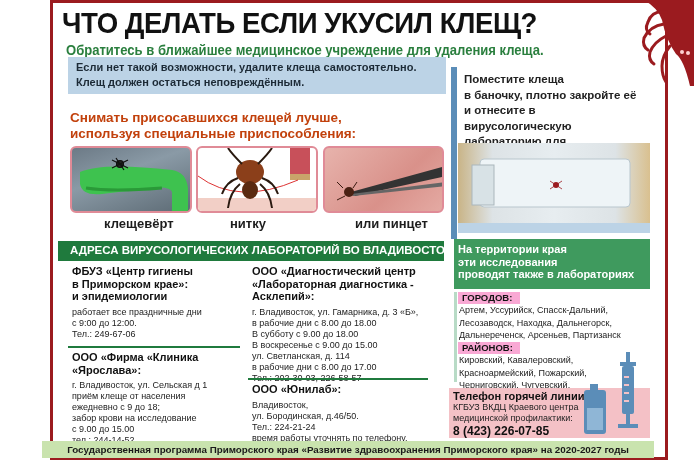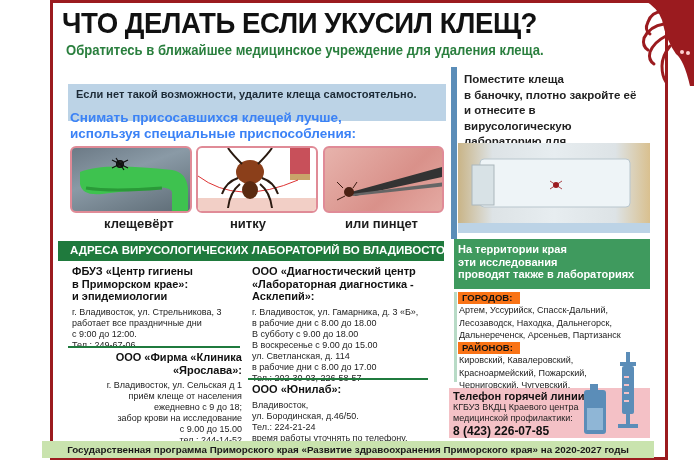--- a/index.html
+++ b/index.html
@@ -15,29 +15,29 @@
     letter-spacing: -0.5px; color: #111; transform: scaleX(0.92); transform-origin: left;
     white-space: nowrap;
   }
   .subtitle {
     position: absolute; left: 66px; top: 42px; font-size: 14.5px; font-weight: bold;
     color: #2a7f3e; white-space: nowrap; transform: scaleX(0.9); transform-origin: left;
   }
   .tick-graphic { position: absolute; left: 604px; top: 0; width: 96px; height: 86px; }
 
   .warn-box {
-    position: absolute; left: 68px; top: 84px; width: 378px; height: 37px;
+    position: absolute; left: 68px; top: 57px; width: 378px; height: 37px;
     background: #bcd3e6; padding: 3px 8px; font-size: 11px; font-weight: bold; line-height: 15px;
     color: #1c2a36;
   }
   .blue-bar { position: absolute; left: 451px; top: 67px; width: 6px; height: 172px; background: #5b8db8; }
 
   .remove-text {
     position: absolute; left: 70px; top: 110px; font-size: 13.5px; font-weight: bold;
-    line-height: 16px; color: #3b82f6;
+    line-height: 16px; color: #c2410c;
   }
   .photo {
     position: absolute; top: 146px; height: 67px; border: 2px solid #e08b97; border-radius: 6px; overflow: hidden;
   }
   .photo1 { left: 70px; width: 122px; background: linear-gradient(160deg,#6c7a86 0%,#8a9aa6 40%,#5d6b75 100%); }
   .photo2 { left: 196px; width: 122px; background: #ffffff; }
   .photo3 { left: 323px; width: 121px; background: linear-gradient(135deg,#e7b3ac 0%,#d9918a 60%,#e4aaa3 100%); }
   .photo-label { position: absolute; top: 216px; font-size: 13px; font-weight: bold; color: #1d1d1d; margin-left: 32px; }
 
   .jar-text {
@@ -57,21 +57,21 @@
   .lab { position: absolute; font-size: 9px; line-height: 11px; color: #222; }
   .lab .lab-name { font-size: 11px; font-weight: bold; line-height: 12.5px; margin-bottom: 4px; color: #111; }
   .lab-sep { position: absolute; height: 2px; background: #1f7a3d; }
 
   .region-header {
     position: absolute; left: 454px; top: 239px; width: 196px; height: 50px; background: #3f9a5e;
     color: #fff; font-size: 11px; font-weight: bold; line-height: 12.5px; padding: 4px 0 0 4px;
   }
   .region-bar { position: absolute; left: 454px; top: 292px; width: 3px; height: 90px; background: #b8dbc6; }
   .sub-head {
-    position: absolute; left: 458px; height: 12px; width: 62px; background: #f97316;
+    position: absolute; left: 458px; height: 12px; width: 62px; background: #f9a8d4;
     font-size: 9.5px; font-weight: bold; padding-left: 4px; line-height: 12px; color: #111;
   }
   .region-list { position: absolute; left: 459px; font-size: 9px; line-height: 12.5px; color: #222; }
 
   .hotline {
     position: absolute; left: 449px; top: 388px; width: 201px; height: 50px; background: #f4c1c6;
     padding: 3px 0 0 4px; font-size: 9px; line-height: 11px; color: #222;
   }
   .hotline .hl-title { font-weight: bold; font-size: 11px; color: #111; }
   .hotline .hl-phone { font-weight: bold; font-size: 12px; line-height: 14px; color: #111; }
@@ -97,20 +97,21 @@
     <path d="M60 24 Q46 26 40 38 Q38 46 44 50"></path>
     <path d="M62 36 Q50 42 46 52 Q44 60 50 64"></path>
     <path d="M66 46 Q58 56 58 66 Q58 76 62 82"></path>
   </g>
   <circle cx="78" cy="52" r="2" fill="#ffd2d2"></circle>
   <circle cx="84" cy="53" r="2" fill="#ffd2d2"></circle>
 </svg>
 
 <div class="warn-box">
   <div>Если нет такой возможности, удалите клеща самостоятельно.</div>
+  <div>Клещ должен остаться неповреждённым.</div>
 </div>
 <div class="blue-bar"></div>
 
 <div class="remove-text">
   <div>Снимать присосавшихся клещей  лучше,</div>
   <div>используя специальные приспособления:</div>
 </div>
 
 <div class="photo photo1">
   <svg width="122" height="67" viewBox="0 0 122 67">
@@ -146,21 +147,21 @@
     <path d="M26 46 L121 34 L121 38 L28 48 Z" fill="#666"></path>
     <circle cx="24" cy="44" r="5" fill="#4a2214"></circle>
     <g stroke="#3a1a10" stroke-width="1">
         <path d="M18 40 L12 34 M20 48 L12 52 M28 40 L32 34"></path>
       </g>
   </svg>
 </div>
 
 <div class="photo-label" style="left:72px;">клещевёрт</div>
 <div class="photo-label" style="left:198px;">нитку</div>
-<div class="photo-label" style="left:313px;text-align:right;">или пинцет</div>
+<div class="photo-label" style="left:323px;text-align:right;">или пинцет</div>
 
 <div class="jar-text">
   <div>Поместите клеща</div>
   <div>в баночку, плотно закройте её</div>
   <div>и отнесите в вирусологическую</div>
   <div>лабораторию для исследования.</div>
 </div>
 <div class="jar-photo">
   <svg width="192" height="80" viewBox="0 0 192 80">
     <rect x="22" y="16" width="150" height="48" rx="4" fill="#eef4f7" stroke="#b9c6cd"></rect>
@@ -174,28 +175,27 @@
 <div class="jar-strip"></div>
 
 <div class="lab-header">АДРЕСА ВИРУСОЛОГИЧЕСКИХ ЛАБОРАТОРИЙ ВО ВЛАДИВОСТОКЕ:</div>
 
 <div class="lab" style="left:72px; top:265px; width:170px;">
   <div class="lab-name">
     <div>ФБУЗ «Центр гигиены</div>
     <div>в Приморском крае»:</div>
     <div>и эпидемиологии</div>
   </div>
-  <div>г. Владивосток, ул. Стрельникова, 3</div>
   <div>работает все праздничные дни</div>
   <div>с 9:00 до 12:00.</div>
   <div>Тел.: 249-67-06</div>
 </div>
 <div class="lab-sep" style="left:68px; top:346px; width:172px;"></div>
 
-<div class="lab" style="left:72px; top:351px; width:170px;text-align:right;">
+<div class="lab" style="left:72px; top:351px; width:170px;">
   <div class="lab-name">
     <div>ООО «Фирма «Клиника</div>
     <div>«Ярослава»:</div>
   </div>
   <div>г. Владивосток,  ул. Сельская д 1</div>
   <div>приём клеще от населения</div>
   <div>ежедневно с 9 до 18;</div>
   <div>забор крови на исследование</div>
   <div>с 9.00 до 15.00</div>
   <div>тел.: 244-14-52</div>

